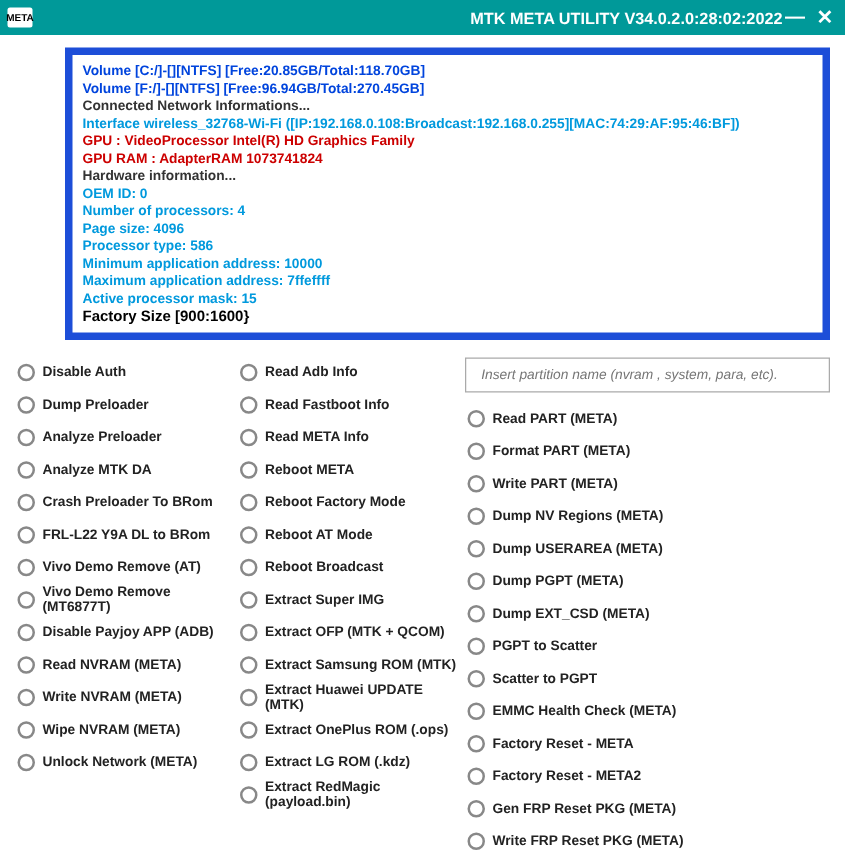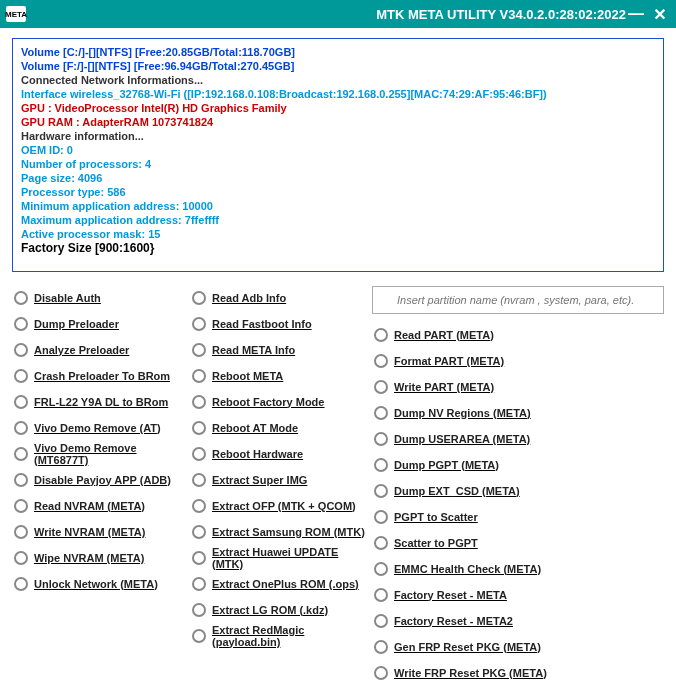--- a/index.html
+++ b/index.html
@@ -3,36 +3,36 @@
 <meta charset="utf-8">
 <style>
 * { box-sizing: border-box; margin: 0; padding: 0; }
 body { font-family: Tahoma, Arial, sans-serif; font-size: 11px; background: #fff; width: 676px; height: 684px; overflow: hidden; }
 .titlebar { background: #009999; color: #fff; height: 28px; display: flex; align-items: center; padding: 12px 6px; }
 .titlebar-icon { width: 20px; height: 16px; background: #fff; border-radius: 2px; display: flex; align-items: center; justify-content: center; font-size: 8px; color: #000; font-weight: bold; margin-right: 8px; }
 .titlebar-title { flex: 1; text-align: right; font-weight: bold; font-size: 13px; }
 .titlebar-btns { display: flex; gap: 4px; }
 .titlebar-btn { width: 20px; height: 18px; display: flex; align-items: center; justify-content: center; cursor: pointer; font-size: 16px; font-weight: bold; color:#fff;}
 .main { padding: 10px 12px 0 12px; }
-.log-panel { border: 1px solid #1d4ed8; background: #fff; height: 234px; padding: 6px 8px; overflow: auto; font-size: 11px; line-height: 14px; margin-bottom: 14px; position: relative;}
+.log-panel { border: 6px solid #1d4ed8; background: #fff; height: 234px; padding: 6px 8px; overflow: auto; font-size: 11px; line-height: 14px; margin-bottom: 14px; position: relative; margin-left: 40px;}
 .log-panel::-webkit-scrollbar{width:16px}
 .log-panel .grey { color: #333; font-weight: bold; }
 .log-panel .blue { color: #0044dd; font-weight: bold; }
 .log-panel .red { color: #cc0000; font-weight: bold; }
 .log-panel .bright { color: #0099dd; font-weight: bold; }
 .log-panel .black { color: #000; font-weight: bold; font-size: 12px;}
 .cols { display: flex; gap: 4px; }
 .col { display: flex; flex-direction: column; gap: 3px; }
 .col1 { width: 174px; }
 .col2 { width: 178px; }
 .col3 { flex: 1; }
-.radio-item { display: flex; align-items: center; gap: 6px; height: 23px; cursor: pointer; padding-left:2px;text-decoration:underline;}
+.radio-item { display: flex; align-items: center; gap: 6px; height: 23px; cursor: pointer; padding-left:2px;}
 .radio-circle { width: 14px; height: 14px; border: 2px solid #888; border-radius: 50%; flex-shrink: 0; display:flex;align-items:center;justify-content:center;}
 .radio-label { font-weight: bold; font-size: 11px; color: #222; }
-.part-input { width: 100%; height: 28px; border: 1px solid #aaa; padding: 0 24px; font-size: 11px; color: #888; font-style: italic; margin-bottom: 6px; }
+.part-input { width: 100%; height: 28px; border: 1px solid #aaa; padding: 0 12px; font-size: 11px; color: #888; font-style: italic; margin-bottom: 6px; }
 </style>
 </head>
 <body>
 
 <div class="titlebar">
   <div class="titlebar-icon">META</div>
   <div class="titlebar-title">MTK META UTILITY V34.0.2.0:28:02:2022</div>
   <div class="titlebar-btns">
     <div class="titlebar-btn">—</div>
     <div class="titlebar-btn">✕</div>
@@ -67,20 +67,24 @@
         <div class="radio-item">
           <span class="radio-circle"></span>
           <span class="radio-label">Dump Preloader</span>
         </div>
         <div class="radio-item">
           <span class="radio-circle"></span>
           <span class="radio-label">Analyze Preloader</span>
         </div>
         <div class="radio-item">
           <span class="radio-circle"></span>
+          <span class="radio-label">Analyze MTK DA</span>
+        </div>
+        <div class="radio-item">
+          <span class="radio-circle"></span>
           <span class="radio-label">Crash Preloader To BRom</span>
         </div>
         <div class="radio-item">
           <span class="radio-circle"></span>
           <span class="radio-label">FRL-L22 Y9A DL to BRom</span>
         </div>
         <div class="radio-item">
           <span class="radio-circle"></span>
           <span class="radio-label">Vivo Demo Remove (AT)</span>
         </div>
@@ -129,21 +133,21 @@
         <div class="radio-item">
           <span class="radio-circle"></span>
           <span class="radio-label">Reboot Factory Mode</span>
         </div>
         <div class="radio-item">
           <span class="radio-circle"></span>
           <span class="radio-label">Reboot AT Mode</span>
         </div>
         <div class="radio-item">
           <span class="radio-circle"></span>
-          <span class="radio-label">Reboot Hardware</span>
+          <span class="radio-label">Reboot Broadcast</span>
         </div>
         <div class="radio-item">
           <span class="radio-circle"></span>
           <span class="radio-label">Extract Super IMG</span>
         </div>
         <div class="radio-item">
           <span class="radio-circle"></span>
           <span class="radio-label">Extract OFP (MTK + QCOM)</span>
         </div>
         <div class="radio-item">

